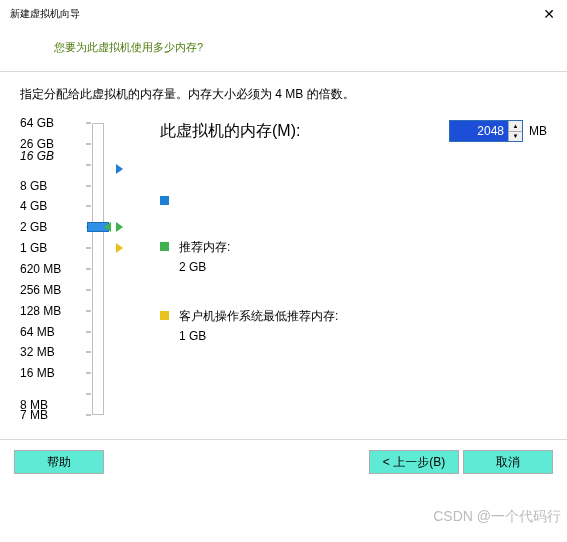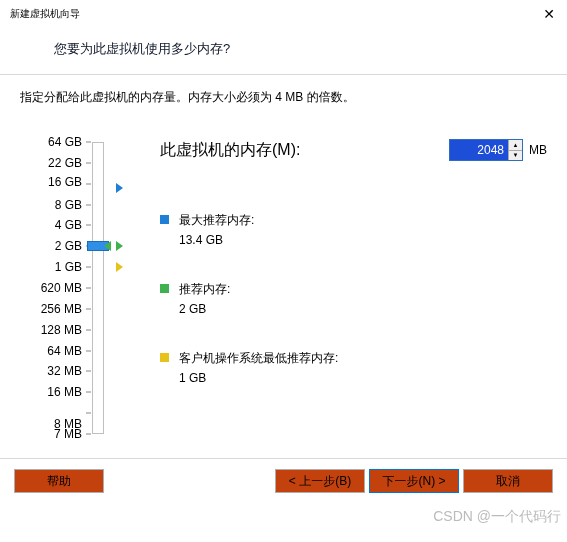--- a/index.html
+++ b/index.html
@@ -24,47 +24,47 @@
   .close-btn {
     width: 20px; height: 20px;
     display: flex; align-items: center; justify-content: center;
     font-size: 14px;
     cursor: pointer;
   }
   .header {
     padding: 12px 30px 14px 30px;
   }
   .header h1 { font-size: 14px; font-weight: bold; margin-bottom: 6px; }
-  .header p { font-size: 13px; margin-left: 24px; color: #0f172a; }
+  .header p { font-size: 11px; margin-left: 24px; color: #4d7c0f; }
   .hr {
     border-top: 1px solid #d9d9d9;
     margin: 2px 0 0 0;
   }
   .content {
     padding: 14px 20px 10px 20px;
   }
-  .instr { font-size: 12px; margin-bottom: 32px; }
+  .instr { font-size: 12px; margin-bottom: 16px; }
   .main-row { display: flex; }
   .slider-col {
     width: 110px;
     position: relative;
     height: 310px;
   }
   .slider-labels {
     position: absolute;
     left: 0;
     top: 0;
     width: 62px;
     height: 100%;
   }
   .slider-labels div {
     position: absolute;
     right: 0;
     font-size: 12px;
-    text-align: right;
+    text-align: left;
     width: 62px;
     transform: translateY(-50%);
     white-space: nowrap;
   }
   .slider-track {
     position: absolute;
     left: 72px;
     top: 4px;
     width: 12px;
     height: 292px;
@@ -171,21 +171,21 @@
   .footer {
     padding: 10px 14px;
     display: flex;
     justify-content: space-between;
   }
   .footer-right { display: flex; gap: 4px; }
   .btn {
     min-width: 90px;
     height: 24px;
     padding: 0 12px;
-    background: #c2410c;
+    background: #5eead4;
     border: 1px solid #adadad;
     font-size: 12px;
     font-family: inherit;
     cursor: pointer;
   }
   .btn.primary { border: 1px solid #0078d7; }
   .watermark {
     position: absolute;
     right: 6px;
     bottom: 16px;
@@ -209,22 +209,22 @@
 </div>
 <div class="hr"></div>
 
 <div class="content">
   <p class="instr">指定分配给此虚拟机的内存量。内存大小必须为 4 MB 的倍数。</p>
 
   <div class="main-row">
     <div class="slider-col">
       <div class="slider-labels" id="slider-labels">
           <div style="top: 4px;">64 GB</div>
-          <div style="top: 24.8571px;">22 GB</div>
-          <div style="top: 44px;">16 GB</div>
+          <div style="top: 24.8571px;">26 GB</div>
+          <div style="top: 37px; font-style: italic;">16 GB</div>
           <div style="top: 66.5714px;">8 GB</div>
           <div style="top: 87.4286px;">4 GB</div>
           <div style="top: 108.286px;">2 GB</div>
           <div style="top: 129.143px;">1 GB</div>
           <div style="top: 150px;">620 MB</div>
           <div style="top: 170.857px;">256 MB</div>
           <div style="top: 191.714px;">128 MB</div>
           <div style="top: 212.571px;">64 MB</div>
           <div style="top: 233.429px;">32 MB</div>
           <div style="top: 254.286px;">16 MB</div>
@@ -270,24 +270,20 @@
               <div>▲</div>
               <div>▼</div>
             </div>
           </div>
           <span class="unit">MB</span>
         </div>
       </div>
 
       <div class="rec-item">
         <div class="sq" style="background:#1e7fd6;"></div>
-        <div class="rec-text">
-          <div class="t">最大推荐内存:</div>
-          <div class="v">13.4 GB</div>
-        </div>
       </div>
 
       <div class="rec-item">
         <div class="sq" style="background:#3fb24f;"></div>
         <div class="rec-text">
           <div class="t">推荐内存:</div>
           <div class="v">2 GB</div>
         </div>
       </div>
 
@@ -300,18 +296,17 @@
       </div>
     </div>
   </div>
 </div>
 
 <div class="footer-hr"></div>
 <div class="footer">
   <button class="btn">帮助</button>
   <div class="footer-right">
     <button class="btn">&lt; 上一步(B)</button>
-    <button class="btn primary">下一步(N) &gt;</button>
     <button class="btn">取消</button>
   </div>
 </div>
 
 <div class="watermark">CSDN @一个代码行</div>
 
 </body></html>

